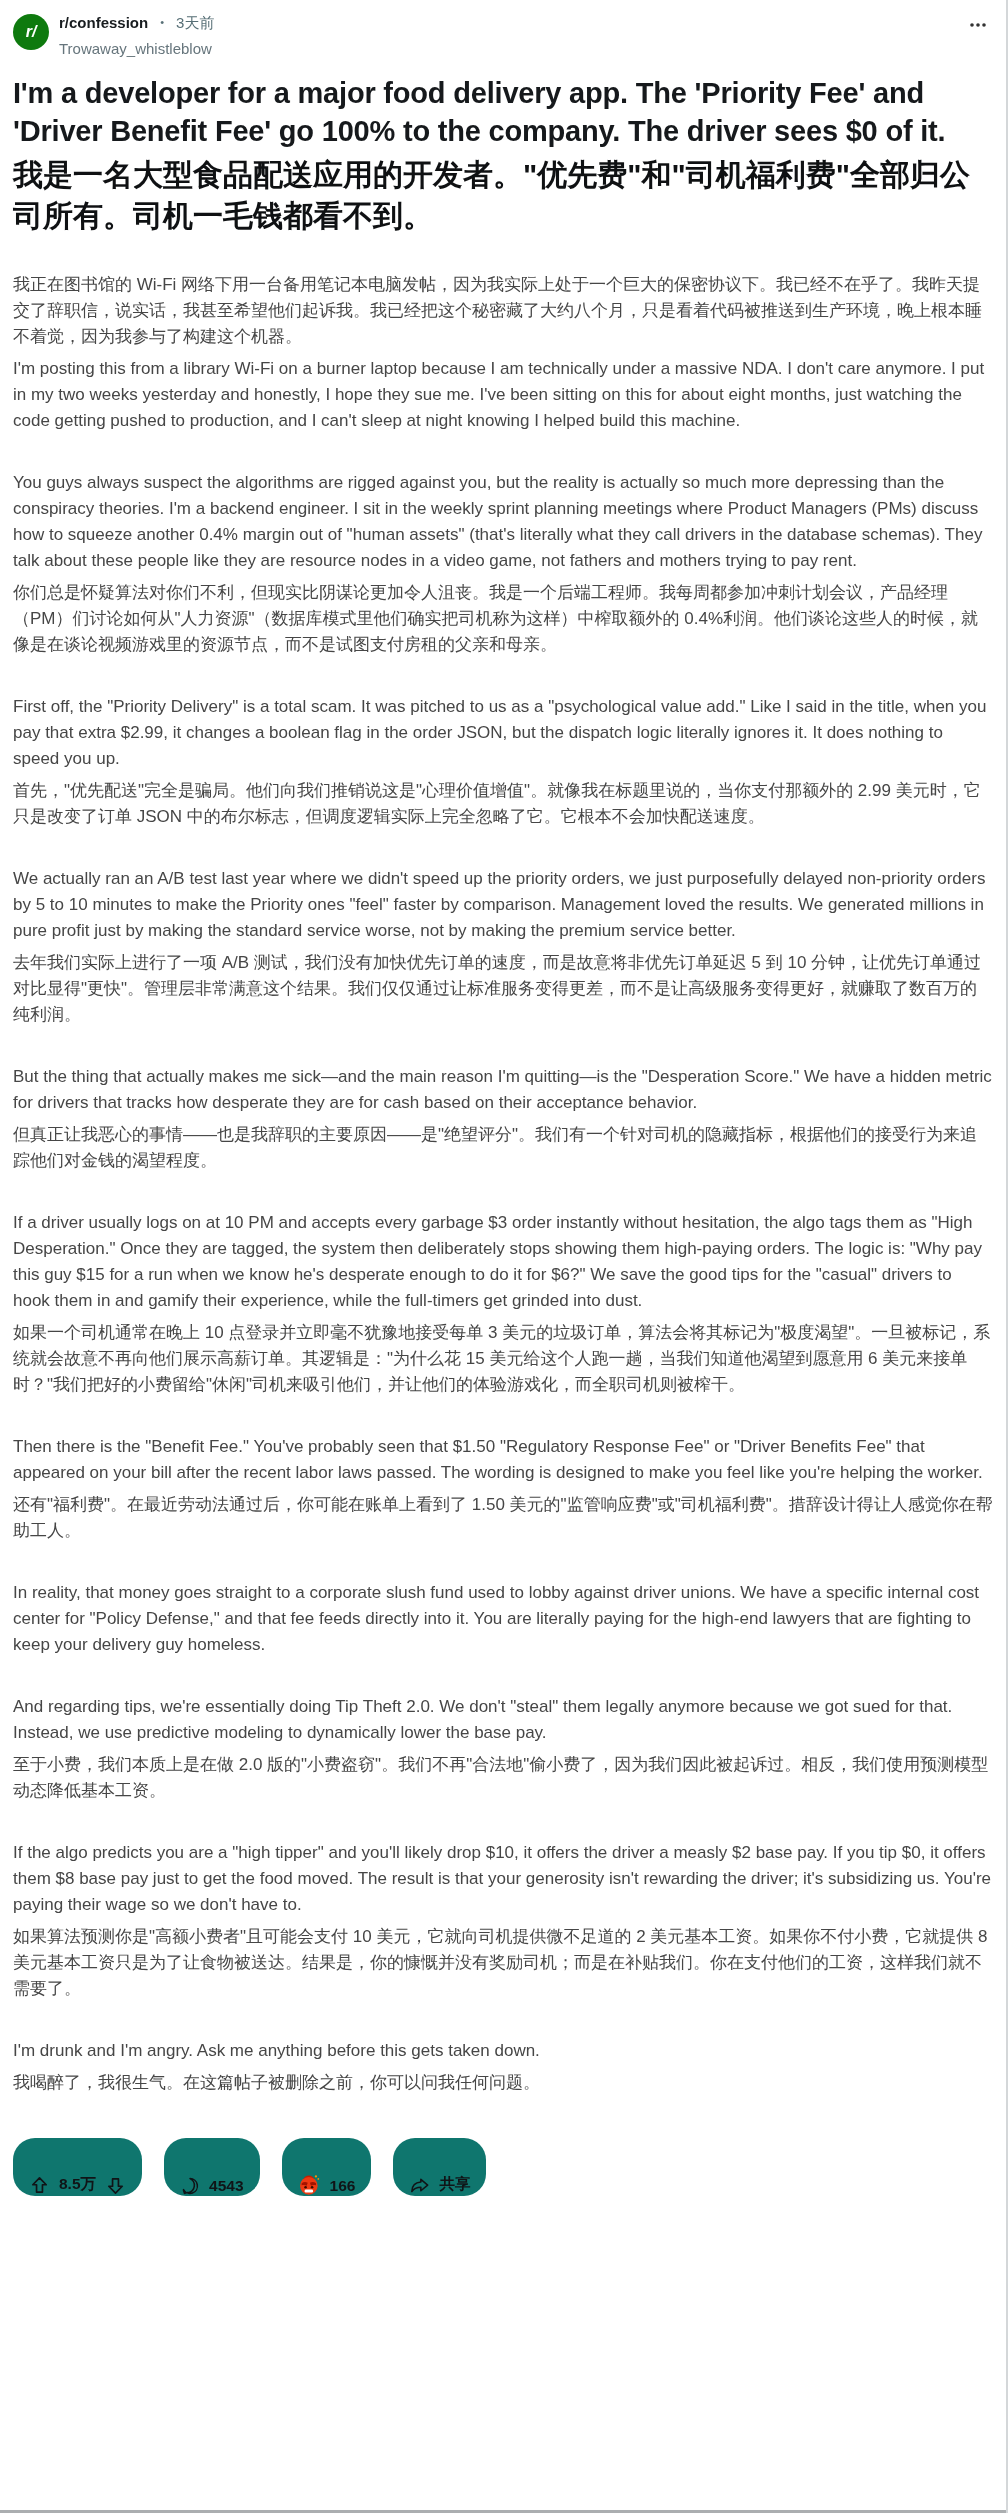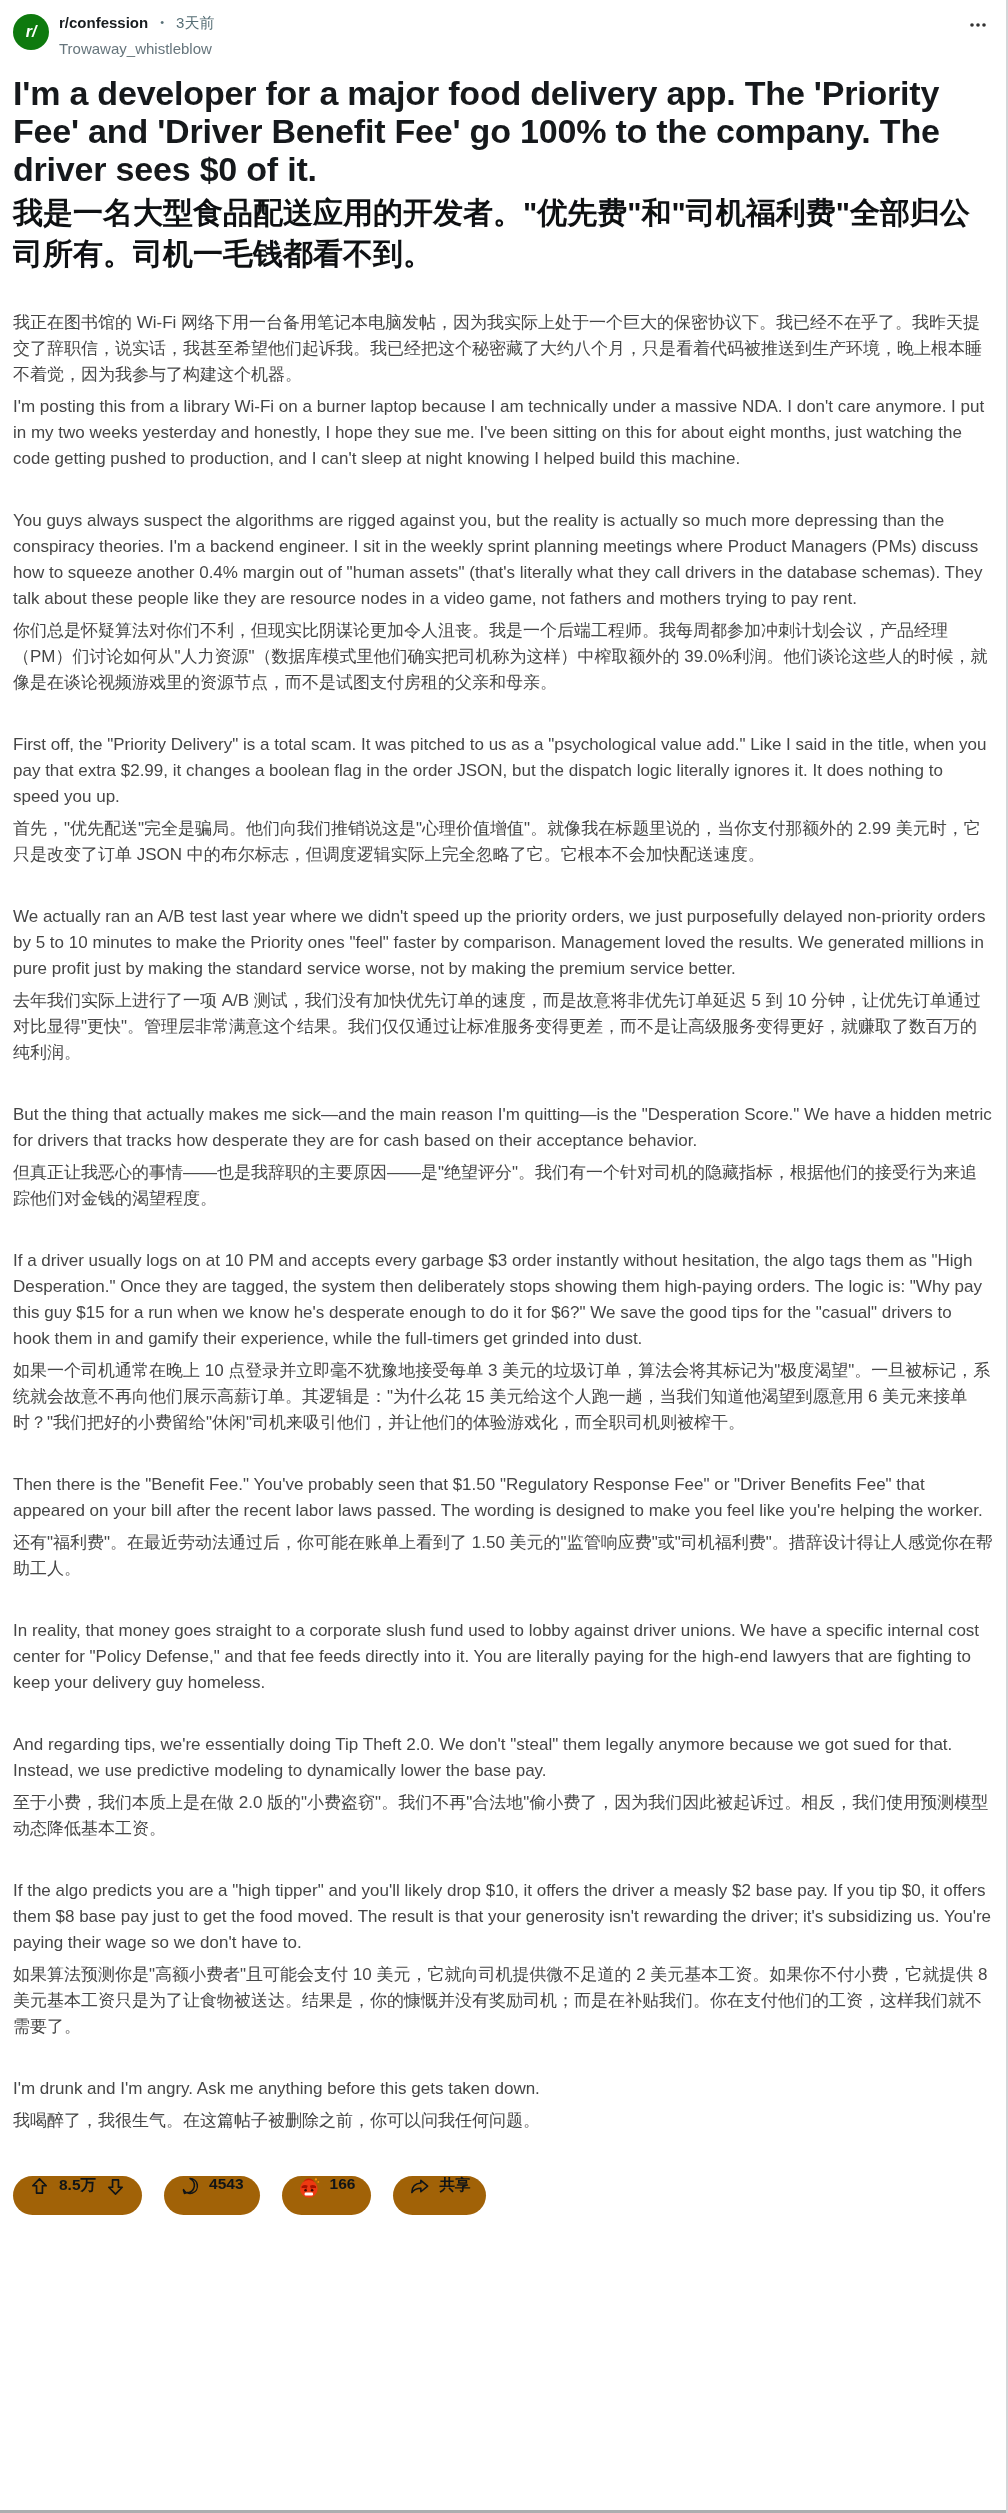--- a/index.html
+++ b/index.html
@@ -29,38 +29,38 @@
   .meta-row1 { font-size:15px; color:#576f76; display:flex; align-items:center; gap:12px; }
   .subreddit-name { color:#181c1f; font-weight:700; }
   .meta-dot { font-size:11px; color:#576f76; }
   .author-name { font-size:15px; color:#66757c; margin-top:9px; }
   .overflow-btn {
     position:absolute; right:2px; top:18px;
     background:none; border:none; padding:4px; cursor:pointer; line-height:0;
   }
   
   .title-en {
-    font-size:34px; line-height:38px; font-weight:700;
+    font-size:29px; line-height:38px; font-weight:700;
     color:#16191c; margin:16px 0 4px 0; letter-spacing:-0.2px;
   }
   .title-zh {
     font-size:30px; line-height:41px; font-weight:700;
     color:#0f1113; margin:2px 0 0 0;
   }
   
   .post-body { margin-top:36px; font-size:17px; line-height:26px; color:#464646; }
   .para-pair { margin:0 0 36px 0; }
   .para-pair p { margin:0 0 6px 0; }
   .para-pair p:last-child { margin-bottom:0; }
   
   .action-bar { display:flex; gap:22px; margin-top:42px; align-items:center; }
   .pill {
-    display:flex; align-items:flex-start; gap:9px;
-    background:#a16207; border:none; border-radius:22px;
-    height:39px; padding:0 16px;
+    display:flex; align-items:flex-end; gap:9px;
+    background:#0f766e; border:none; border-radius:22px;
+    height:58px; padding:0 16px;
     font-family:inherit; font-size:15.5px; font-weight:700; color:#101417;
     cursor:pointer; white-space:nowrap;
   }
   .pill .cnt { transform:translateY(-1px); }
   .icon { display:inline-flex; line-height:0; }
   .bottom-divider {
     position:absolute; left:0; right:0; bottom:0;
     height:3px; background:#abaeb0;
   }
 </style>
@@ -93,21 +93,21 @@
   <h1 class="title-en">I'm a developer for a major food delivery app. The 'Priority Fee' and 'Driver Benefit Fee' go 100% to the company. The driver sees $0 of it.</h1>
   <h1 class="title-zh">我是一名大型食品配送应用的开发者。"优先费"和"司机福利费"全部归公司所有。司机一毛钱都看不到。</h1>
 
   <div class="post-body">
     <div class="para-pair">
       <p>我正在图书馆的 Wi-Fi 网络下用一台备用笔记本电脑发帖，因为我实际上处于一个巨大的保密协议下。我已经不在乎了。我昨天提交了辞职信，说实话，我甚至希望他们起诉我。我已经把这个秘密藏了大约八个月，只是看着代码被推送到生产环境，晚上根本睡不着觉，因为我参与了构建这个机器。</p>
       <p>I'm posting this from a library Wi-Fi on a burner laptop because I am technically under a massive NDA. I don't care anymore. I put in my two weeks yesterday and honestly, I hope they sue me. I've been sitting on this for about eight months, just watching the code getting pushed to production, and I can't sleep at night knowing I helped build this machine.</p>
     </div>
     <div class="para-pair">
       <p>You guys always suspect the algorithms are rigged against you, but the reality is actually so much more depressing than the conspiracy theories. I'm a backend engineer. I sit in the weekly sprint planning meetings where Product Managers (PMs) discuss how to squeeze another 0.4% margin out of "human assets" (that's literally what they call drivers in the database schemas). They talk about these people like they are resource nodes in a video game, not fathers and mothers trying to pay rent.</p>
-      <p>你们总是怀疑算法对你们不利，但现实比阴谋论更加令人沮丧。我是一个后端工程师。我每周都参加冲刺计划会议，产品经理（PM）们讨论如何从"人力资源"（数据库模式里他们确实把司机称为这样）中榨取额外的 39.0%利润。他们谈论这些人的时候，就像是在谈论视频游戏里的资源节点，而不是试图支付房租的父亲和母亲。</p>
+      <p>你们总是怀疑算法对你们不利，但现实比阴谋论更加令人沮丧。我是一个后端工程师。我每周都参加冲刺计划会议，产品经理（PM）们讨论如何从"人力资源"（数据库模式里他们确实把司机称为这样）中榨取额外的 0.4%利润。他们谈论这些人的时候，就像是在谈论视频游戏里的资源节点，而不是试图支付房租的父亲和母亲。</p>
     </div>
     <div class="para-pair">
       <p>First off, the "Priority Delivery" is a total scam. It was pitched to us as a "psychological value add." Like I said in the title, when you pay that extra $2.99, it changes a boolean flag in the order JSON, but the dispatch logic literally ignores it. It does nothing to speed you up.</p>
       <p>首先，"优先配送"完全是骗局。他们向我们推销说这是"心理价值增值"。就像我在标题里说的，当你支付那额外的 2.99 美元时，它只是改变了订单 JSON 中的布尔标志，但调度逻辑实际上完全忽略了它。它根本不会加快配送速度。</p>
     </div>
     <div class="para-pair">
       <p>We actually ran an A/B test last year where we didn't speed up the priority orders, we just purposefully delayed non-priority orders by 5 to 10 minutes to make the Priority ones "feel" faster by comparison. Management loved the results. We generated millions in pure profit just by making the standard service worse, not by making the premium service better.</p>
       <p>去年我们实际上进行了一项 A/B 测试，我们没有加快优先订单的速度，而是故意将非优先订单延迟 5 到 10 分钟，让优先订单通过对比显得"更快"。管理层非常满意这个结果。我们仅仅通过让标准服务变得更差，而不是让高级服务变得更好，就赚取了数百万的纯利润。</p>
     </div>
     <div class="para-pair">

